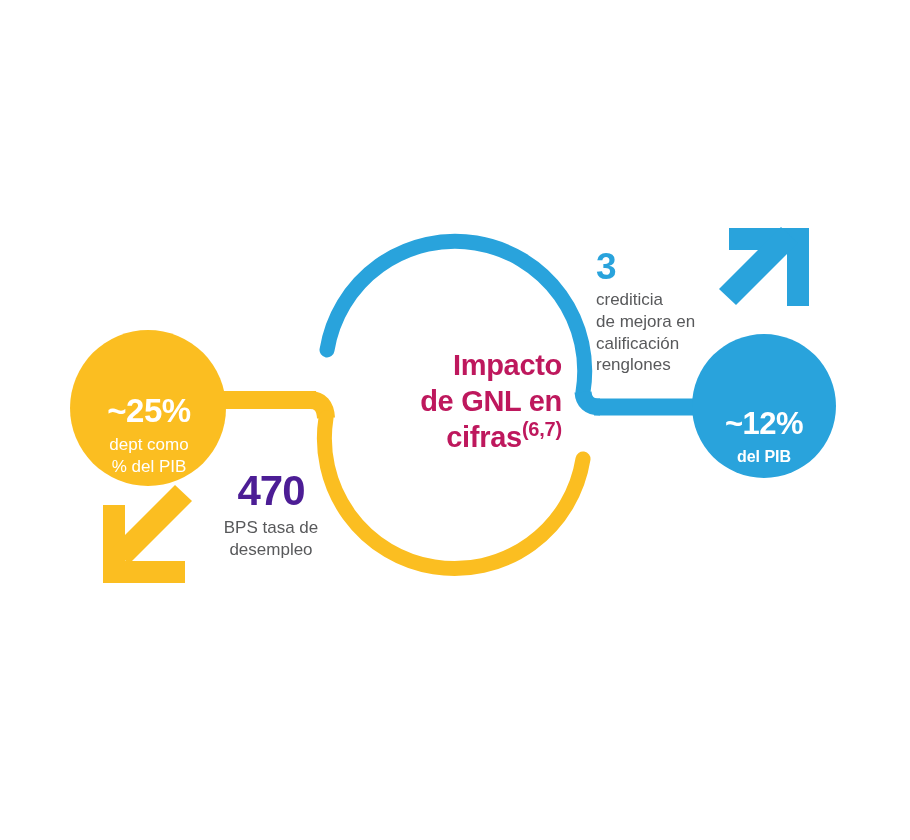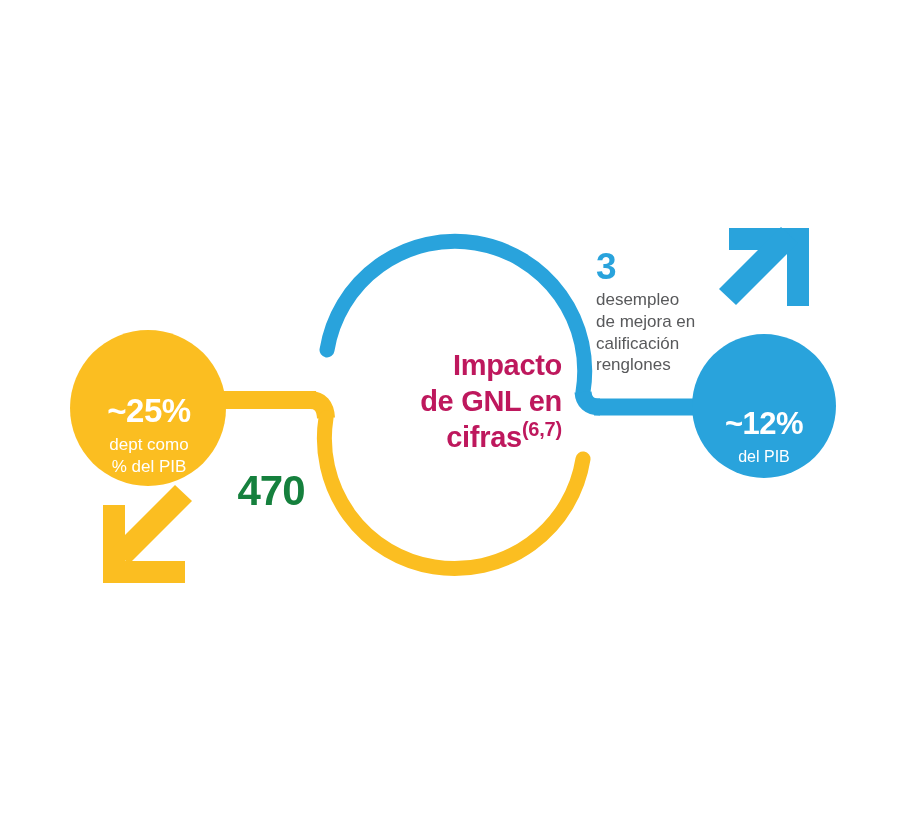--- a/index.html
+++ b/index.html
@@ -87,35 +87,35 @@
     display: block;
     font-size: 31px;
     font-weight: bold;
     line-height: 1.0;
     letter-spacing: -0.5px;
     margin-top: 40px;
   }
   #right-circle-text .sub {
     display: block;
     font-size: 16px;
-    font-weight: normal;
+    font-weight: bold;
     line-height: 1.3;
     margin-top: 8px;
   }
 
   
   #stat-470 {
     left: 198px;
     top: 470px;
     width: 146px;
     text-align: center;
   }
   #stat-470 .big {
     display: block;
-    color: #15803d;
+    color: #4c1d95;
     font-size: 42px;
     font-weight: bold;
     line-height: 1.0;
     letter-spacing: -1px;
   }
   #stat-470 .sub {
     display: block;
     color: #58595b;
     font-size: 17px;
     line-height: 1.3;
@@ -204,25 +204,29 @@
     </span>
   </div>
 
   <div class="overlay" id="right-circle-text">
     <span class="big">~12%</span>
     <span class="sub">del PIB</span>
   </div>
 
   <div class="overlay" id="stat-470">
     <span class="big">470</span>
+    <span class="sub">
+      <span>BPS tasa de</span><br>
+      <span>desempleo</span>
+    </span>
   </div>
 
   <div class="overlay" id="stat-3">
     <span class="big">3</span>
     <span class="sub">
-      <span>desempleo</span><br>
+      <span>crediticia</span><br>
       <span>de mejora en</span><br>
       <span>calificación</span><br>
       <span>renglones</span>
     </span>
   </div>
 
 </div>
 
 </body></html>

